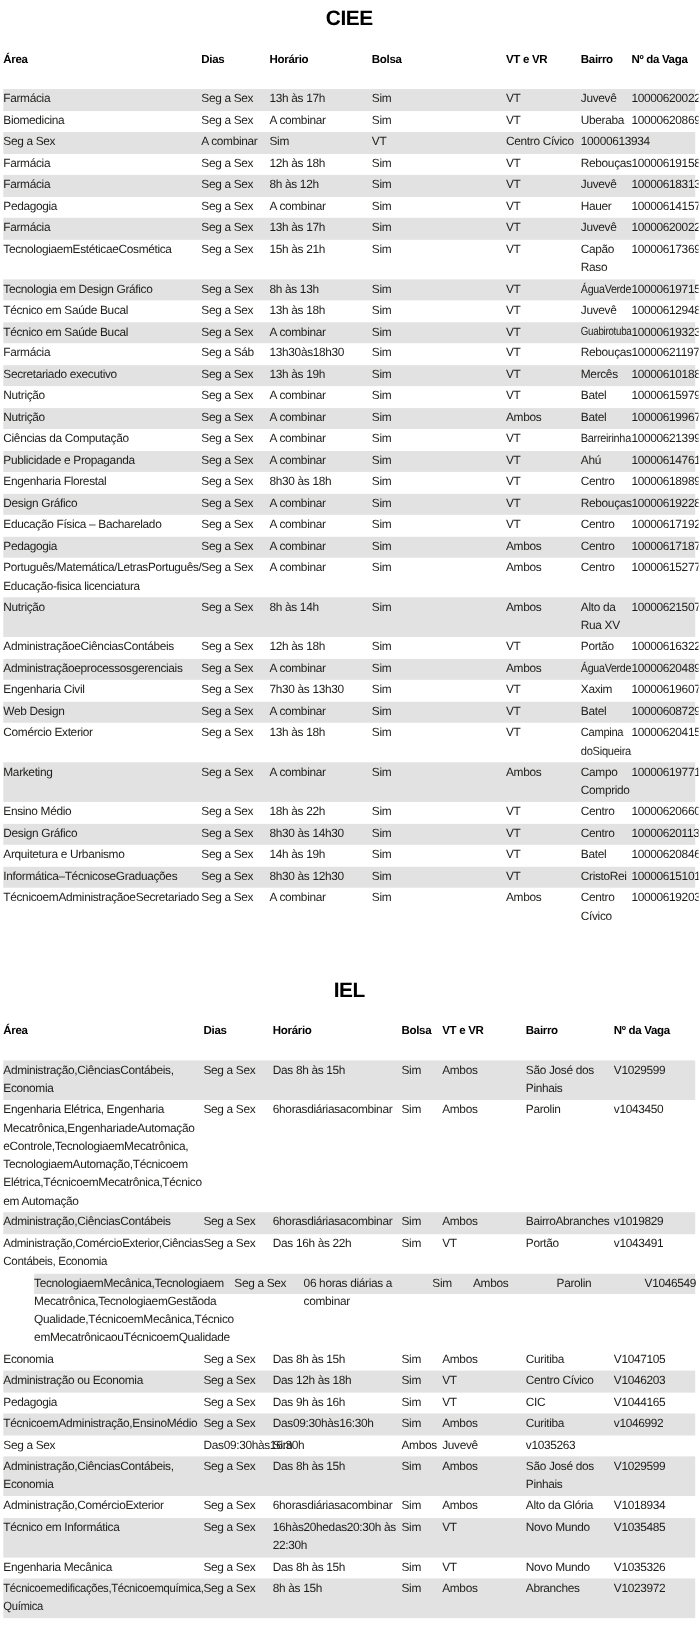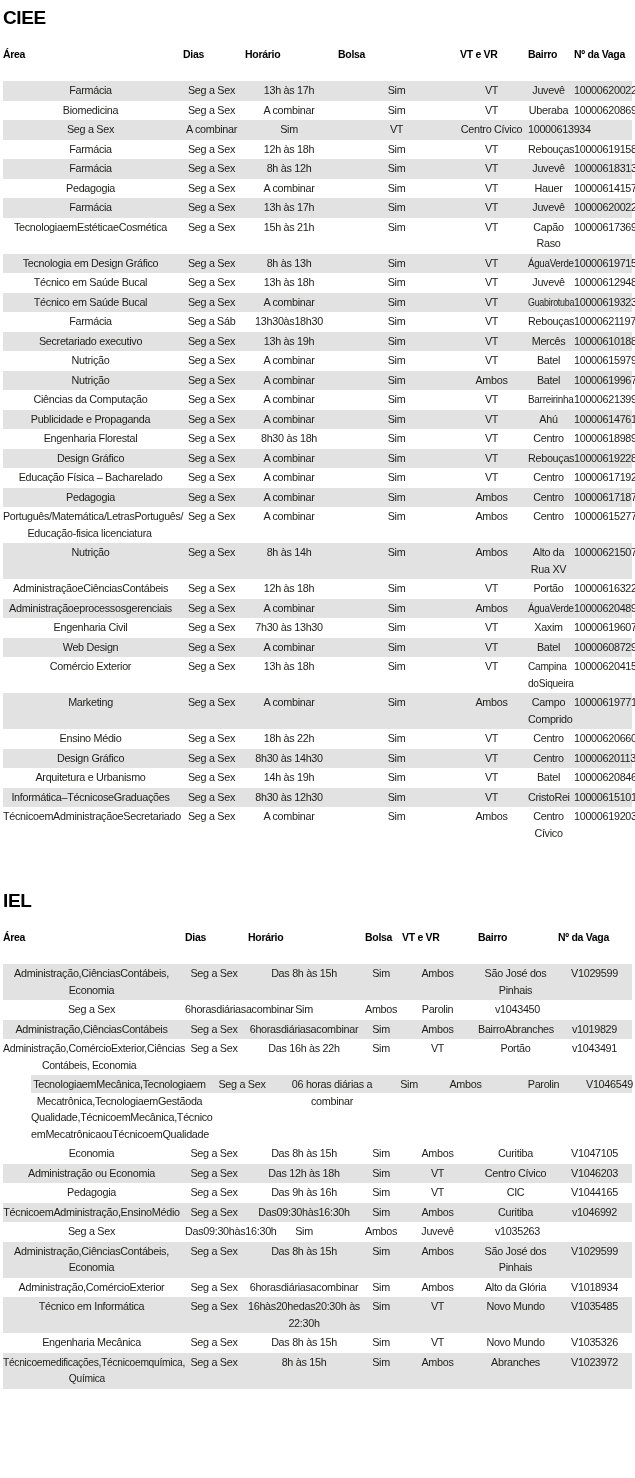--- a/index.html
+++ b/index.html
@@ -15,41 +15,41 @@
     overflow:hidden;
   }
   .section{padding:0 3px 0 3px;}
   .section-title{
     margin:0;
     font-size:19px;
     line-height:20px;
     font-weight:700;
     letter-spacing:-0.4px;
     color:#000;
+    text-align:center;
   }
   .section-ciee .section-title{margin-top:8px;}
   .section-iel  .section-title{margin-top:48px;}
   .hdr{
     display:grid;
     margin-top:18px;
     padding-bottom:19px;
     font-size:10.5px;
     line-height:16px;
     font-weight:700;
     letter-spacing:-0.3px;
     color:#000;
   }
   .rows{display:block;}
   .row{
     display:grid;
     font-size:10.8px;
     line-height:16.5px;
     letter-spacing:-0.3px;
     padding:1px 0 2px 0;
-    text-align:center;
   }
   .rows .row:nth-child(odd){background:var(--shade);}
   
   .section-iel .rows .row:nth-child(5){
     background:linear-gradient(to bottom, var(--shade) 18px, #ffffff 18px);
     margin-left:28px;
   }
   .section-ciee .hdr,.section-ciee .row{
     grid-template-columns:180px 62px 93px 122px 68px 46px auto;
   }
@@ -400,20 +400,21 @@
       <div class="row">
         <div class="cell c-area">Administração,CiênciasContábeis, Economia</div>
         <div class="cell c-dias">Seg a Sex</div>
         <div class="cell c-horario">Das 8h às 15h</div>
         <div class="cell c-bolsa">Sim</div>
         <div class="cell c-vtvr">Ambos</div>
         <div class="cell c-bairro">São José dos Pinhais</div>
         <div class="cell c-vaga">V1029599</div>
       </div>
       <div class="row">
+        <div class="cell c-area">Engenharia Elétrica, Engenharia Mecatrônica,EngenhariadeAutomação eControle,TecnologiaemMecatrônica, TecnologiaemAutomação,Técnicoem Elétrica,TécnicoemMecatrônica,Técnico em Automação</div>
         <div class="cell c-dias">Seg a Sex</div>
         <div class="cell c-horario">6horasdiáriasacombinar</div>
         <div class="cell c-bolsa">Sim</div>
         <div class="cell c-vtvr">Ambos</div>
         <div class="cell c-bairro">Parolin</div>
         <div class="cell c-vaga">v1043450</div>
       </div>
       <div class="row">
         <div class="cell c-area">Administração,CiênciasContábeis</div>
         <div class="cell c-dias">Seg a Sex</div>

